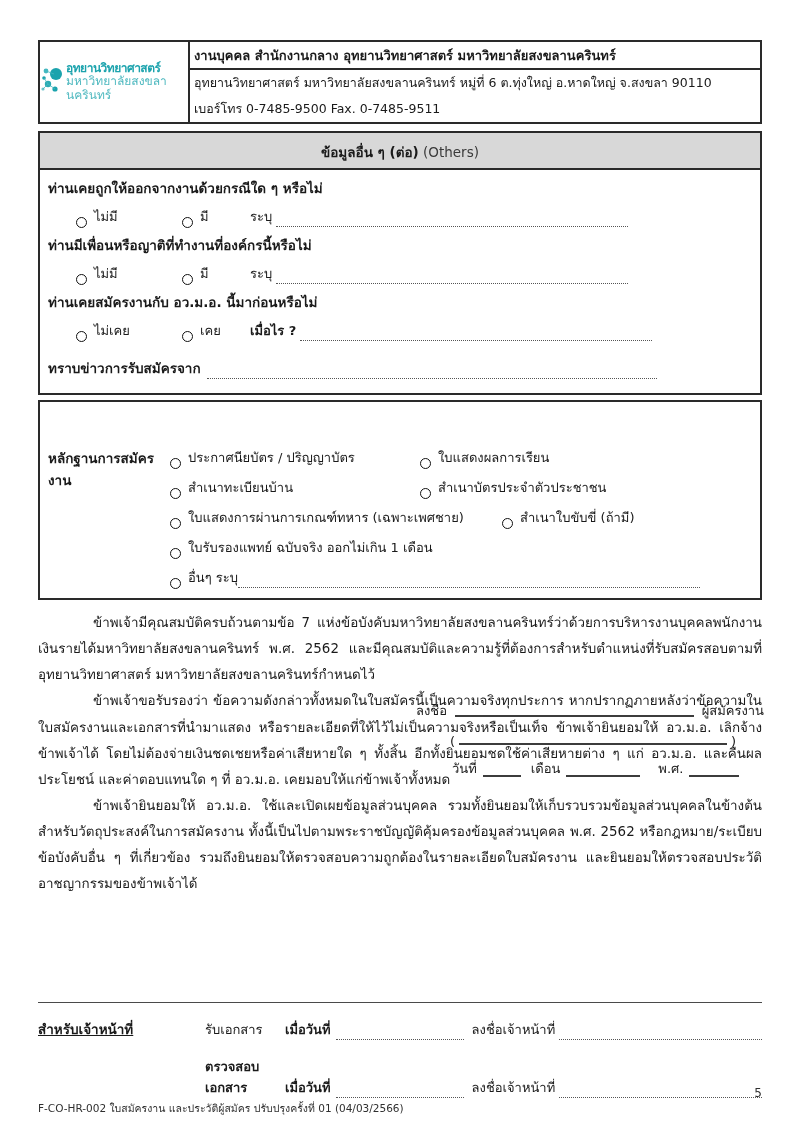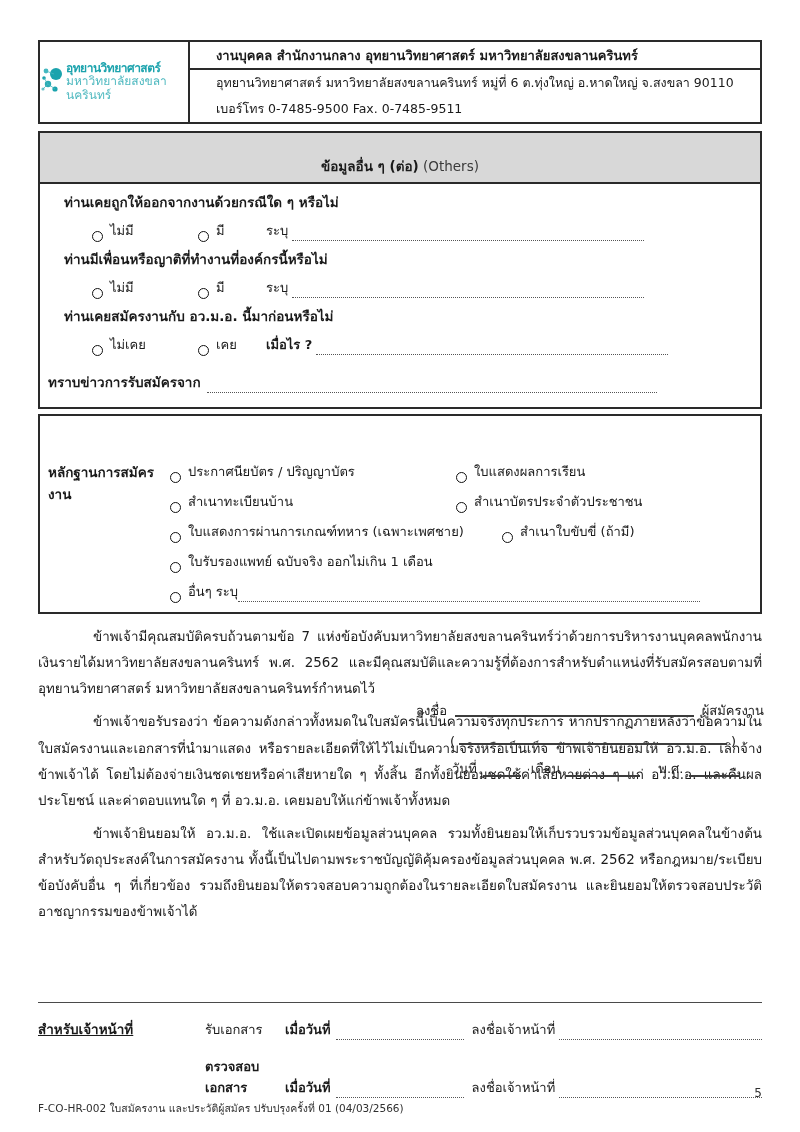--- a/index.html
+++ b/index.html
@@ -11,64 +11,64 @@
   }
 
   
   .header-table { display:flex; border:2px solid #2a2a2a; height:84px; }
   .logo-cell { width:150px; border-right:2px solid #2a2a2a; display:flex; align-items:center; justify-content:center; }
   .logo-wrap { display:flex; align-items:center; }
   .logo-text { display:flex; flex-direction:column; line-height:1.1; }
   .logo-title { color:#1ba3ad; font-size:12px; font-weight:bold; letter-spacing:-0.5px; }
   .logo-subtitle { color:#4db8bf; font-size:12px; }
   .header-right { flex:1; display:flex; flex-direction:column; }
-  .header-row { flex:1; display:flex; align-items:center; padding:0 26px; font-size:12.5px; }
+  .header-row { flex:1; display:flex; align-items:center; padding:0 4px; font-size:12.5px; }
   .header-row.first { font-weight:bold; border-bottom:2px solid #2a2a2a; font-size:13px; }
 
   
   .box { border:2px solid #2a2a2a; }
   .box-others { margin-top:7px; padding-bottom:10px; }
   .section-titlebar {
     background:#d8d8d8; border-bottom:2px solid #2a2a2a; text-align:center;
-    padding:22px 0 5px; font-size:13.5px;
+    padding:8px 0 5px; font-size:13.5px;
   }
   .section-title-th { font-weight:bold; }
   .section-title-en { color:#3a3a3a; }
 
-  .q-block { padding:0 24px; }
+  .q-block { padding:0 8px; }
   .q-text { font-weight:bold; font-size:13.5px; margin-top:7px; }
   .q-options { display:flex; align-items:flex-end; margin:7px 0 2px 28px; font-size:13px; }
   .radio {
     display:inline-block; width:11px; height:11px; border:1.7px solid #111;
     border-radius:50%; background:#fff; flex:none; margin-right:7px; position:relative; top:1px;
   }
   .opt1 { width:88px; }
   .specify { margin-left:6px; margin-right:4px; }
   .specify.bold { font-weight:bold; }
   .dot { display:inline-block; border-bottom:1.5px dotted #555; height:13px; }
   .dot-q { width:352px; }
   .dot-q3 { width:352px; }
   .source-line { display:flex; align-items:flex-end; margin:16px 8px 4px 8px; font-size:13.5px; }
   .source-label { font-weight:bold; margin-right:6px; }
   .dot-source { flex:1; max-width:450px; }
 
   .box-docs { margin-top:5px; padding:9px 8px 10px 8px; font-size:13px; }
   .docs-grid { display:flex;margin-top:36px; }
   .docs-label { width:122px; font-weight:bold; font-size:13.5px; flex:none; }
   .docs-rows { flex:1; }
-  .doc-row { display:flex; align-items:flex-end; margin-bottom:9px;gap:36px; }
+  .doc-row { display:flex; align-items:flex-end; margin-bottom:9px; }
   .doc-row:last-child { margin-bottom:0; }
   .doc-cell { display:flex; align-items:flex-end; }
   .doc-cell.left { width:250px; flex:none; }
   .doc-cell.grow { flex:1;align-items:flex-end; }
   .dot-other { flex:1; margin-right:52px; }
 
   
   .declaration { margin-top:10px; font-size:13.4px; line-height:1.95; text-align:justify; }
-  .declaration p { text-indent:55px;margin-top:7px; }
+  .declaration p { text-indent:55px; }
 
   
   .signature { position:absolute; top:700px; right:36px; width:348px; font-size:13px; }
   .sig-row { display:flex; align-items:flex-end; }
   .uline { display:inline-block; border-bottom:2px solid #3c3c3c; height:14px; }
   .sig-row1 .uline { flex:1; margin:0 8px 2px 8px; }
   .sig-row2 { margin-top:12px; padding-left:34px; }
   .sig-row2 .uline { flex:1; margin:0 4px 2px 4px; }
   .sig-row2 { padding-right:28px; }
   .sig-row3 { margin-top:9px; padding-left:36px; display:flex; align-items:flex-end; }

